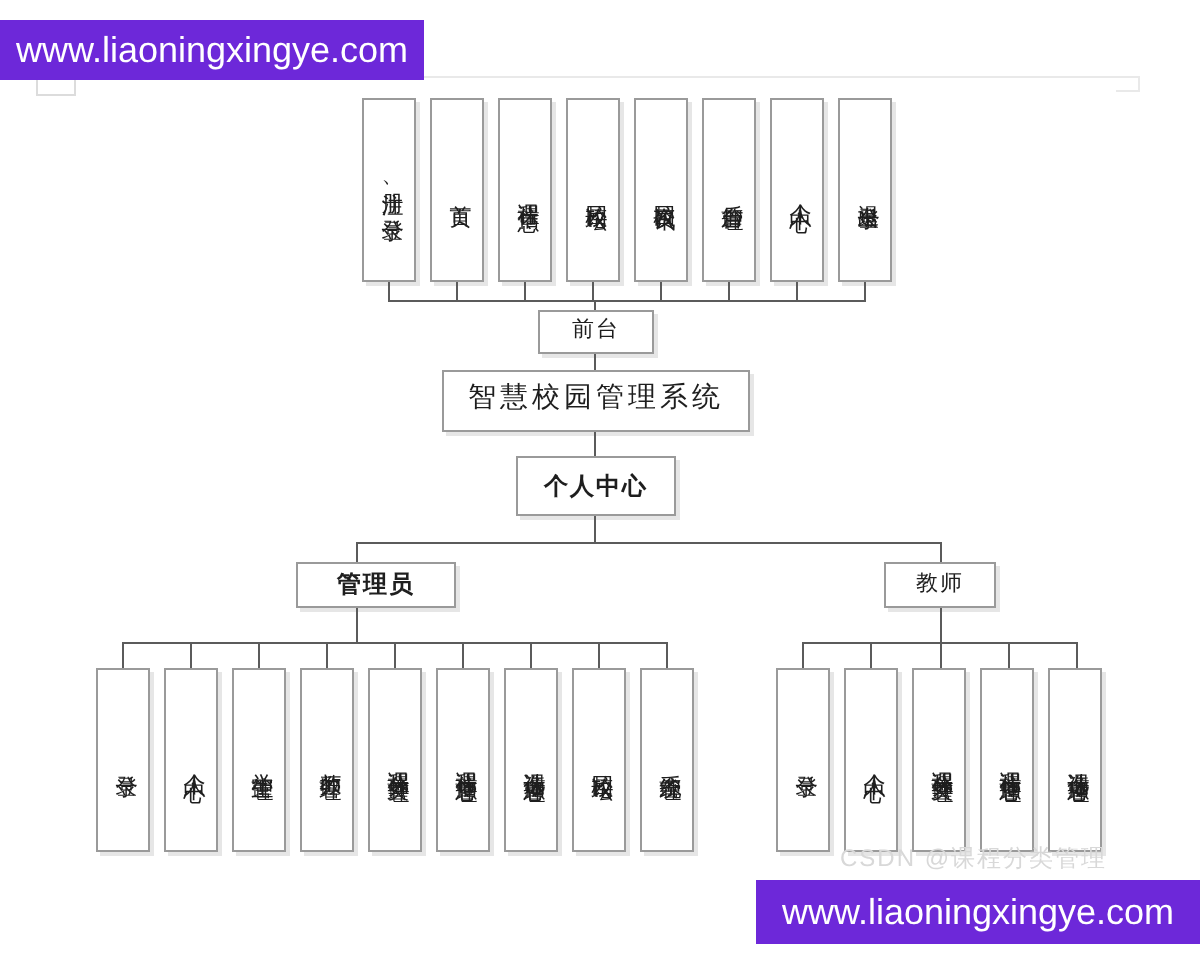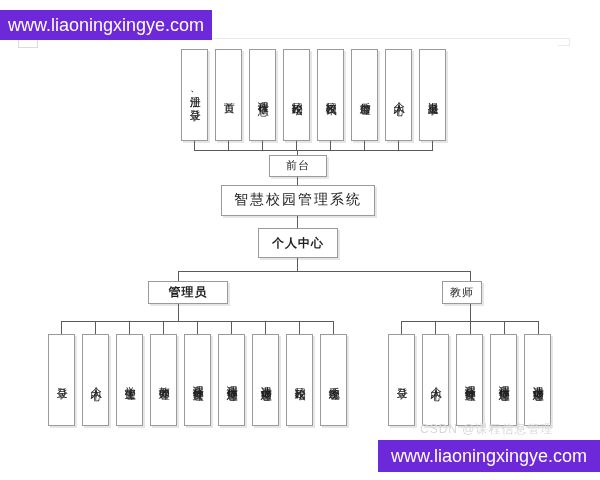--- a/index.html
+++ b/index.html
@@ -190,21 +190,21 @@
 
   <div class="ln v" style="left:297px; top:258px; height:13px;"></div>
   <div class="ln h" style="left:178px; top:271px; width:293px;"></div>
   <div class="ln v" style="left:178px; top:271px; height:10px;"></div>
   <div class="ln v" style="left:470px; top:271px; height:10px;"></div>
 
   <div class="box hbox bold shadowed" style="left:148px; top:281px; width:80px; height:23px;">
     <span>管理员</span>
   </div>
 
-  <div class="box hbox shadowed" style="left:442px; top:281px; width:40px; height:23px;">
+  <div class="box hbox shadowed" style="left:442px; top:281px; width:56px; height:23px;">
     <span>教师</span>
   </div>
 
   <div class="ln v" style="left:178px; top:304px; height:17px;"></div>
   <div class="ln h" style="left:61px; top:321px; width:239px;"></div>
 
   <div class="ln v" style="left:470px; top:304px; height:17px;"></div>
   <div class="ln h" style="left:401px; top:321px; width:137px;"></div>
 
   <div class="ln v" style="left:61px; top:321px; height:13px;"></div>
@@ -261,17 +261,17 @@
   <div class="box vbox shadowed" style="left:456px; top:334px; width:27px; height:92px;">
     <span class="txt">课程分类管理</span>
   </div>
   <div class="box vbox shadowed" style="left:490px; top:334px; width:27px; height:92px;">
     <span class="txt">课程信息管理</span>
   </div>
   <div class="box vbox shadowed" style="left:524px; top:334px; width:27px; height:92px;">
     <span class="txt">选课信息管理</span>
   </div>
 
-  <div id="wm-csdn">CSDN @课程信息管理</div>
+  <div id="wm-csdn">CSDN @课程分类管理</div>
   <div id="wm-top" class="wm-bar">www.liaoningxingye.com</div>
   <div id="wm-bottom" class="wm-bar">www.liaoningxingye.com</div>
 
 </div>
 
 </body></html>

